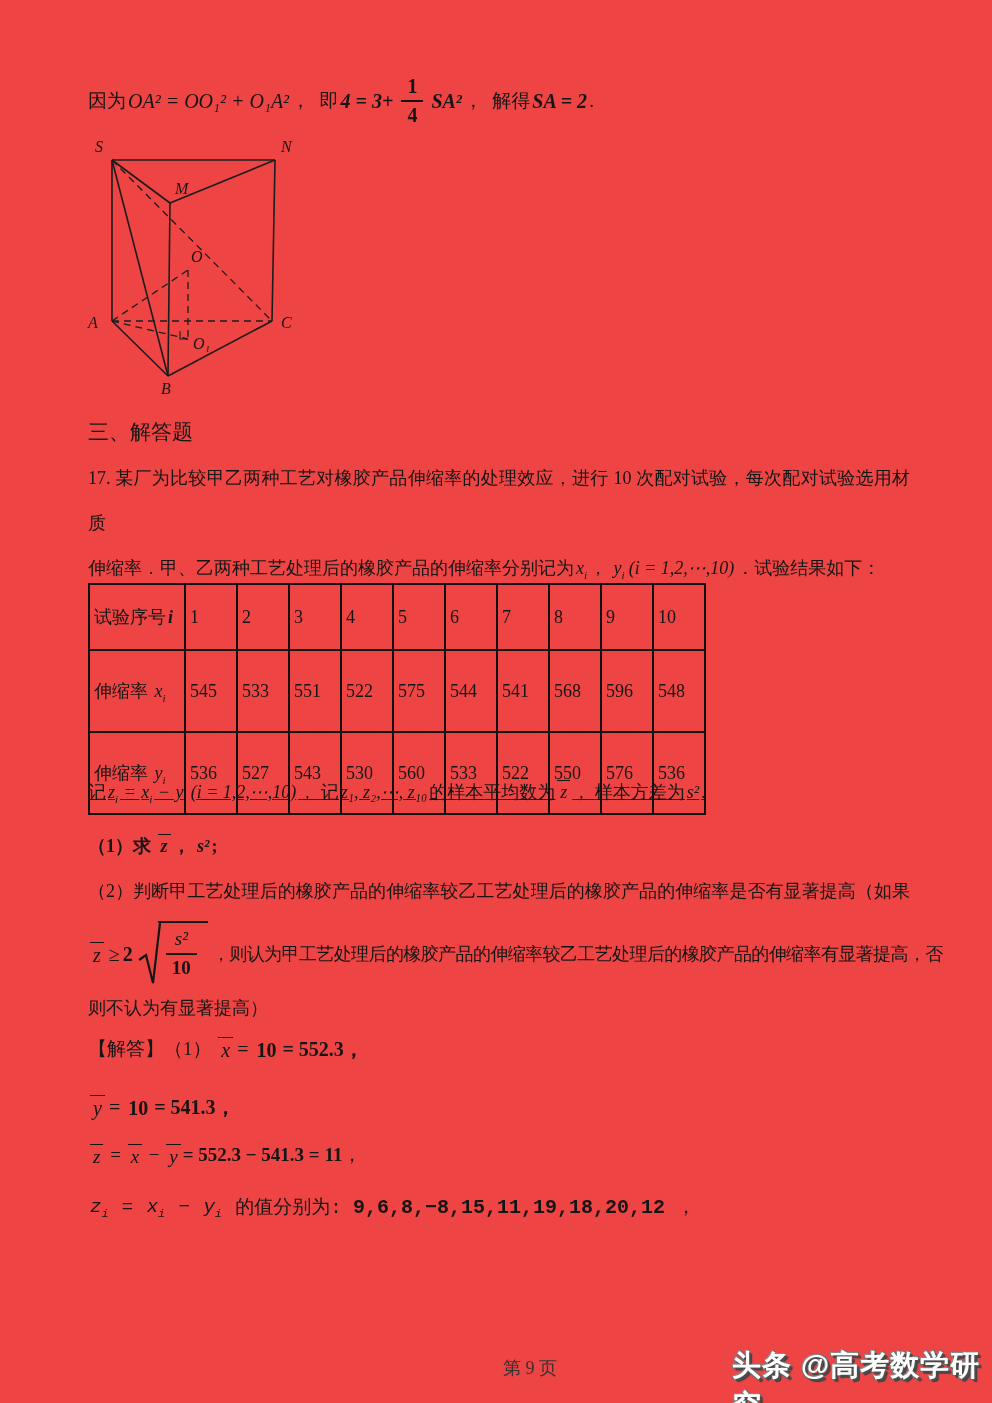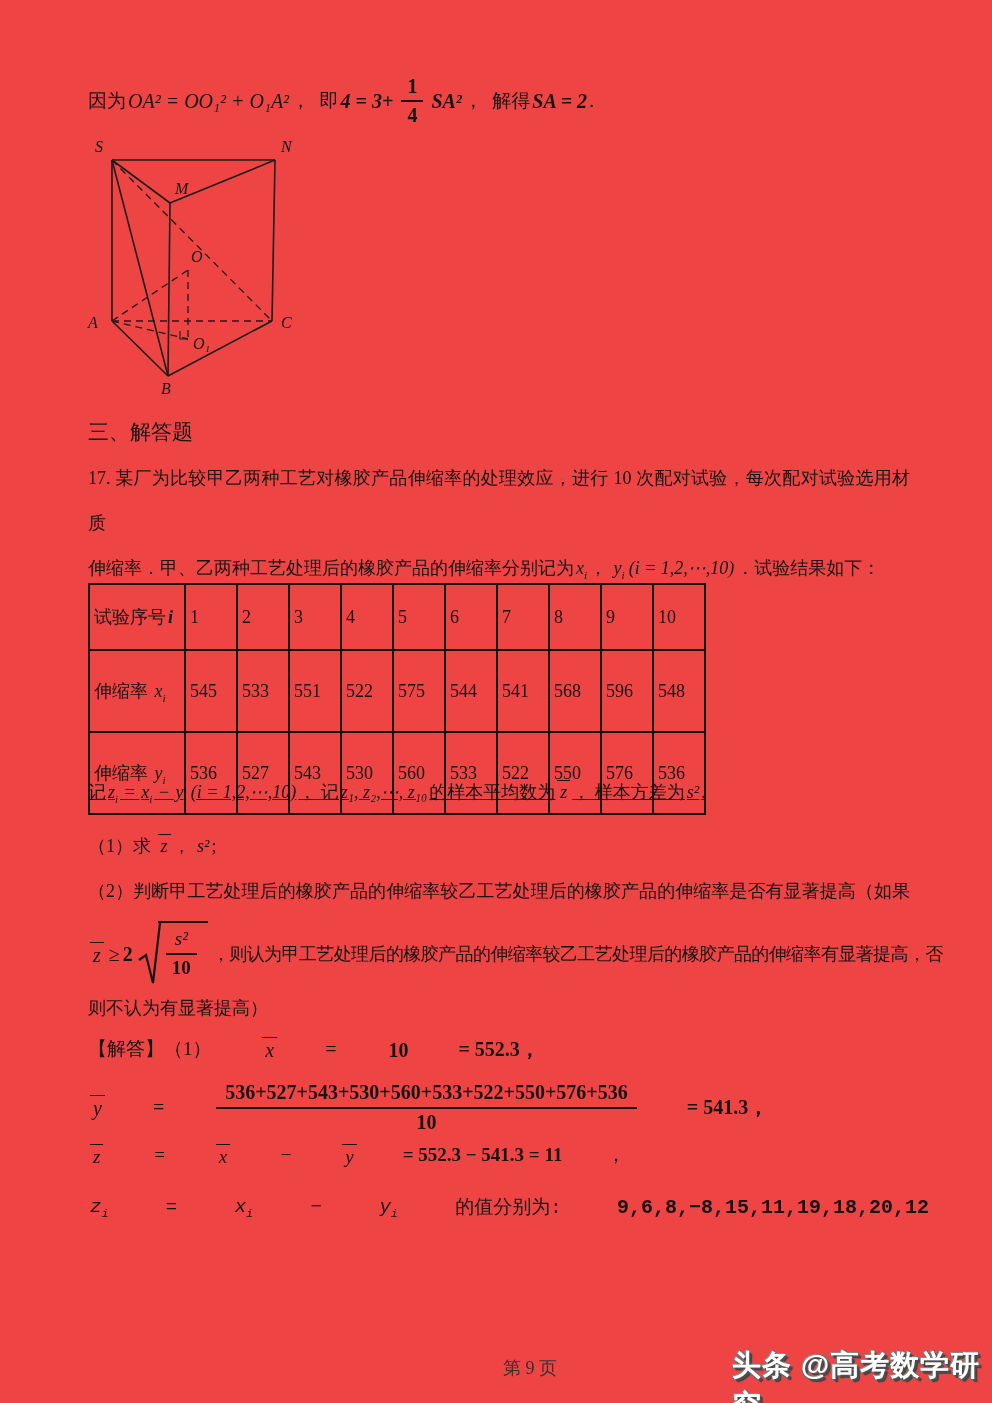--- a/index.html
+++ b/index.html
@@ -30,21 +30,21 @@
   .radicand{border-top:2.2px solid #151515;padding:5px 9px 0 6px;margin-left:-3px;}
   .radicand .frac{margin:0;}
   
   table.res{border-collapse:collapse;font-size:18px;}
   table.res td{border:2.4px solid #111;padding:8px 4px;margin-left:17px;}
   table.res td.hd{width:86px;}
   table.res td.c{width:42px;}
   table.res tr.r1 td{height:48px;}
   table.res tr.r2 td,table.res tr.r3 td{height:64px;}
   
-  .sol{font-size:19px;gap:44px;}
+  .sol{font-size:19px;}
   .sol .frac .fnum,.sol .frac .fden{font-size:20px;}
   .fs20{font-size:20px;}
   .footer{width:992px;text-align:center;font-size:18px;color:#333;padding-left:34px;}
   .watermark{
     font-family:"Liberation Sans","DejaVu Sans",sans-serif;
     font-size:29px;font-weight:bold;color:#ffffff;letter-spacing:1px;
     text-shadow:2px 2px 0 #4c4c4c,-1px -1px 0 #8a8a8a,1px -1px 0 #6f6f6f,-1px 1px 0 #6f6f6f,3px 3px 1px #3f3f3f;
   }
   .l2text{font-size:18px;letter-spacing:-0.6px;white-space:pre;}
 </style>
@@ -152,21 +152,21 @@
       <td class="c">576</td>
       <td class="c">536</td>
     </tr>
   </tbody>
     </table>
 
   <div class="abs" style="left:88px;top:780px;font-size:18px;text-decoration:underline;">
     <span class="cn">记</span><span class="mi"><span>z</span><sub>i</sub></span><span class="cn"> = </span><span class="mi"><span>x</span><sub>i</sub></span><span class="cn"> − </span><span class="mi"><span>y</span><sub>i</sub></span><span class="mi">(i = 1,2,⋯,10)</span><span class="cn">， </span><span class="cn">记</span><span class="mi">z₁, z₂,⋯, z₁₀</span><span class="cn">的样本平均数为</span><span class="bar mi">z</span><span class="cn">， </span><span class="cn">样本方差为</span><span class="mi">s²</span><span class="cn">.</span>
   </div>
 
-  <div class="abs" style="left:88px;top:834px;font-size:18px;">
+  <div class="abs" style="left:88px;top:834px;font-size:18px;font-weight:bold;">
     <span class="cn">（1）求</span>
     <span class="bar mi">z</span><span class="cn">， </span><span class="mi">s²</span><span class="cn">;</span>
   </div>
 
   <div class="abs para jline" style="left:88px;top:876px;line-height:30px;">（2）判断甲工艺处理后的橡胶产品的伸缩率较乙工艺处理后的橡胶产品的伸缩率是否有显著提高（如果</div>
 
   <div class="abs row" style="left:88px;top:912px;height:84px;">
     <span class="bar mi fs20">z</span>
     <span class="fs20" style="margin:0 3px;">≥</span>
     <span class="mb fs20">2</span>
@@ -193,21 +193,20 @@
     <span class="frac mb">
       <span class="fden">10</span>
     </span>
     <span class="mb fs20">= 552.3，</span>
   </div>
 
   <div class="abs row sol" style="left:88px;top:1078px;height:58px;">
     <span class="bar mi fs20">y</span>
     <span class="fs20" style="margin:0 2px;">=</span>
     <span class="frac mb">
-      <span class="fnum">536+527+543+530+560+533+522+550+576+536</span>
       <span class="fden">10</span>
     </span>
     <span class="mb fs20">= 541.3，</span>
   </div>
 
   <div class="abs row sol" style="left:88px;top:1142px;">
     <span class="bar mi">z</span>
     <span class="cn"> = </span>
     <span class="bar mi">x</span>
     <span class="cn"> − </span>

